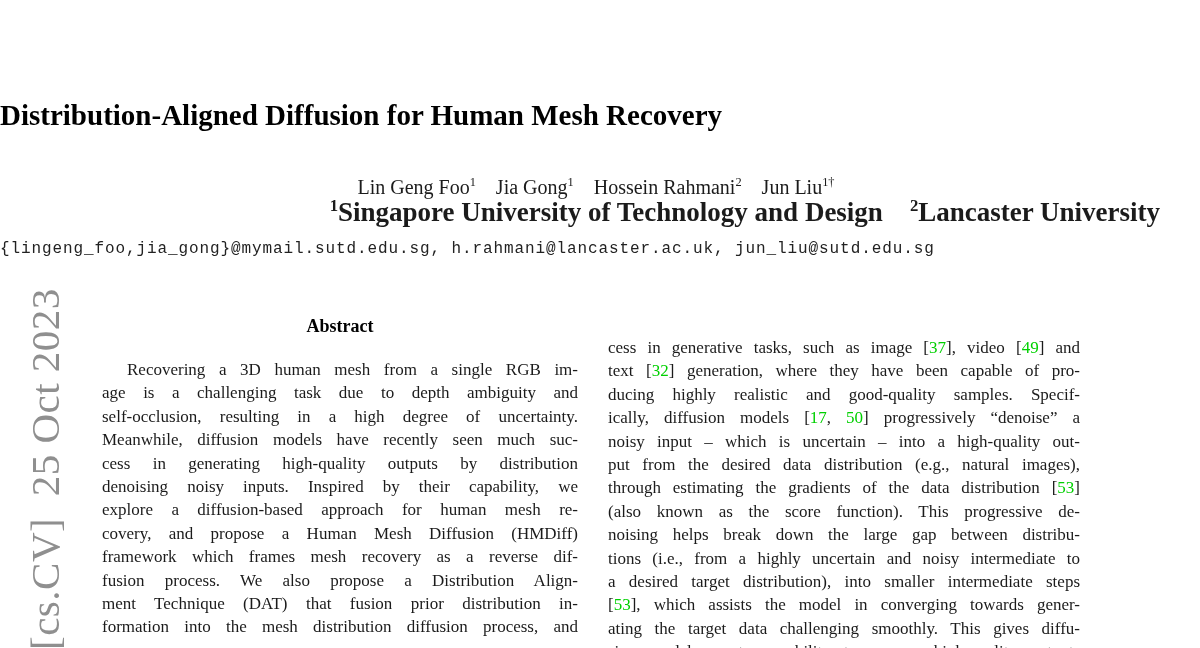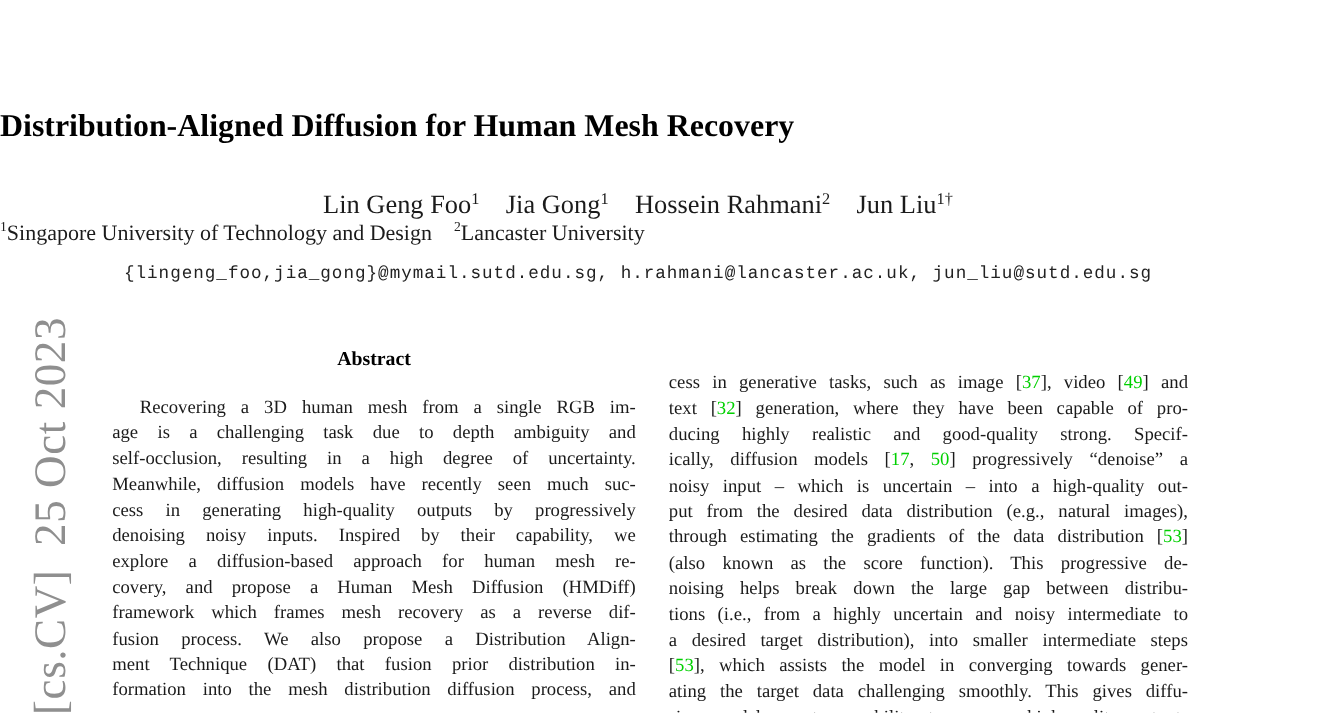--- a/index.html
+++ b/index.html
@@ -27,34 +27,35 @@
   }
   .paper-title {
     position: absolute; top: 100px; left: 0; width: 1160px;
     text-align: left;
     font-size: 29px; font-weight: bold;
     line-height: 1.1;
     color: #000;
     margin: 0;
   }
   .author-line {
-    position: absolute; top: 175px; left: 0; width: 1160px;
+    position: absolute; top: 175px; left: 16px; width: 1160px;
     text-align: center;
-    font-size: 24px; line-height: 24px;
+    font-size: 20px; line-height: 24px;
     white-space: pre;
   }
   .affil-line {
     position: absolute; top: 200px; left: 0; width: 1160px;
-    text-align: left;
-    font-size: 20px; line-height: 24px;
+    text-align: right;
+    font-size: 27px; line-height: 24px;
     white-space: pre;
+    font-weight: bold;
   }
   .email-line {
     position: absolute; top: 239px; left: 0; width: 1160px;
-    text-align: center;
+    text-align: left;
     font-family: "Liberation Mono", monospace;
     font-size: 16px; line-height: 20px;
     letter-spacing: 0.9px;
     color: #222;
   }
   sup { font-size: 0.62em; line-height: 0; vertical-align: super; }
 
   .col-left {
     position: absolute; left: 102px; top: 313px; width: 476px;
   }
@@ -99,35 +100,35 @@
 
   <div class="email-line">{lingeng_foo,jia_gong}@mymail.sutd.edu.sg, h.rahmani@lancaster.ac.uk, jun_liu@sutd.edu.sg</div>
 
   <div class="col-left">
     <div class="abstract-heading">Abstract</div>
     <div class="abstract-body">
         <div class="pline">Recovering a 3D human mesh from a single RGB im-</div>
         <div class="pline">age is a challenging task due to depth ambiguity and</div>
         <div class="pline">self-occlusion, resulting in a high degree of uncertainty.</div>
         <div class="pline">Meanwhile, diffusion models have recently seen much suc-</div>
-        <div class="pline">cess in generating high-quality outputs by progressively</div>
+        <div class="pline">cess in generating high-quality outputs by distribution</div>
         <div class="pline">denoising noisy inputs. Inspired by their capability, we</div>
         <div class="pline">explore a diffusion-based approach for human mesh re-</div>
         <div class="pline">covery, and propose a Human Mesh Diffusion (HMDiff)</div>
         <div class="pline">framework which frames mesh recovery as a reverse dif-</div>
         <div class="pline">fusion process. We also propose a Distribution Align-</div>
         <div class="pline">ment Technique (DAT) that fusion prior distribution in-</div>
         <div class="pline">formation into the mesh distribution diffusion process, and</div>
       </div>
   </div>
 
   <div class="col-right">
       <div class="pline">cess in generative tasks, such as image [<span class="cite">37</span>], video [<span class="cite">49</span>] and</div>
       <div class="pline">text [<span class="cite">32</span>] generation, where they have been capable of pro-</div>
-      <div class="pline">ducing highly realistic and good-quality strong. Specif-</div>
+      <div class="pline">ducing highly realistic and good-quality samples. Specif-</div>
       <div class="pline">ically, diffusion models [<span class="cite">17</span>, <span class="cite">50</span>] progressively “denoise” a</div>
       <div class="pline">noisy input – which is uncertain – into a high-quality out-</div>
       <div class="pline">put from the desired data distribution (e.g., natural images),</div>
       <div class="pline">through estimating the gradients of the data distribution [<span class="cite">53</span>]</div>
       <div class="pline">(also known as the score function). This progressive de-</div>
       <div class="pline">noising helps break down the large gap between distribu-</div>
       <div class="pline">tions (i.e., from a highly uncertain and noisy intermediate to</div>
       <div class="pline">a desired target distribution), into smaller intermediate steps</div>
       <div class="pline">[<span class="cite">53</span>], which assists the model in converging towards gener-</div>
       <div class="pline">ating the target data challenging smoothly. This gives diffu-</div>

